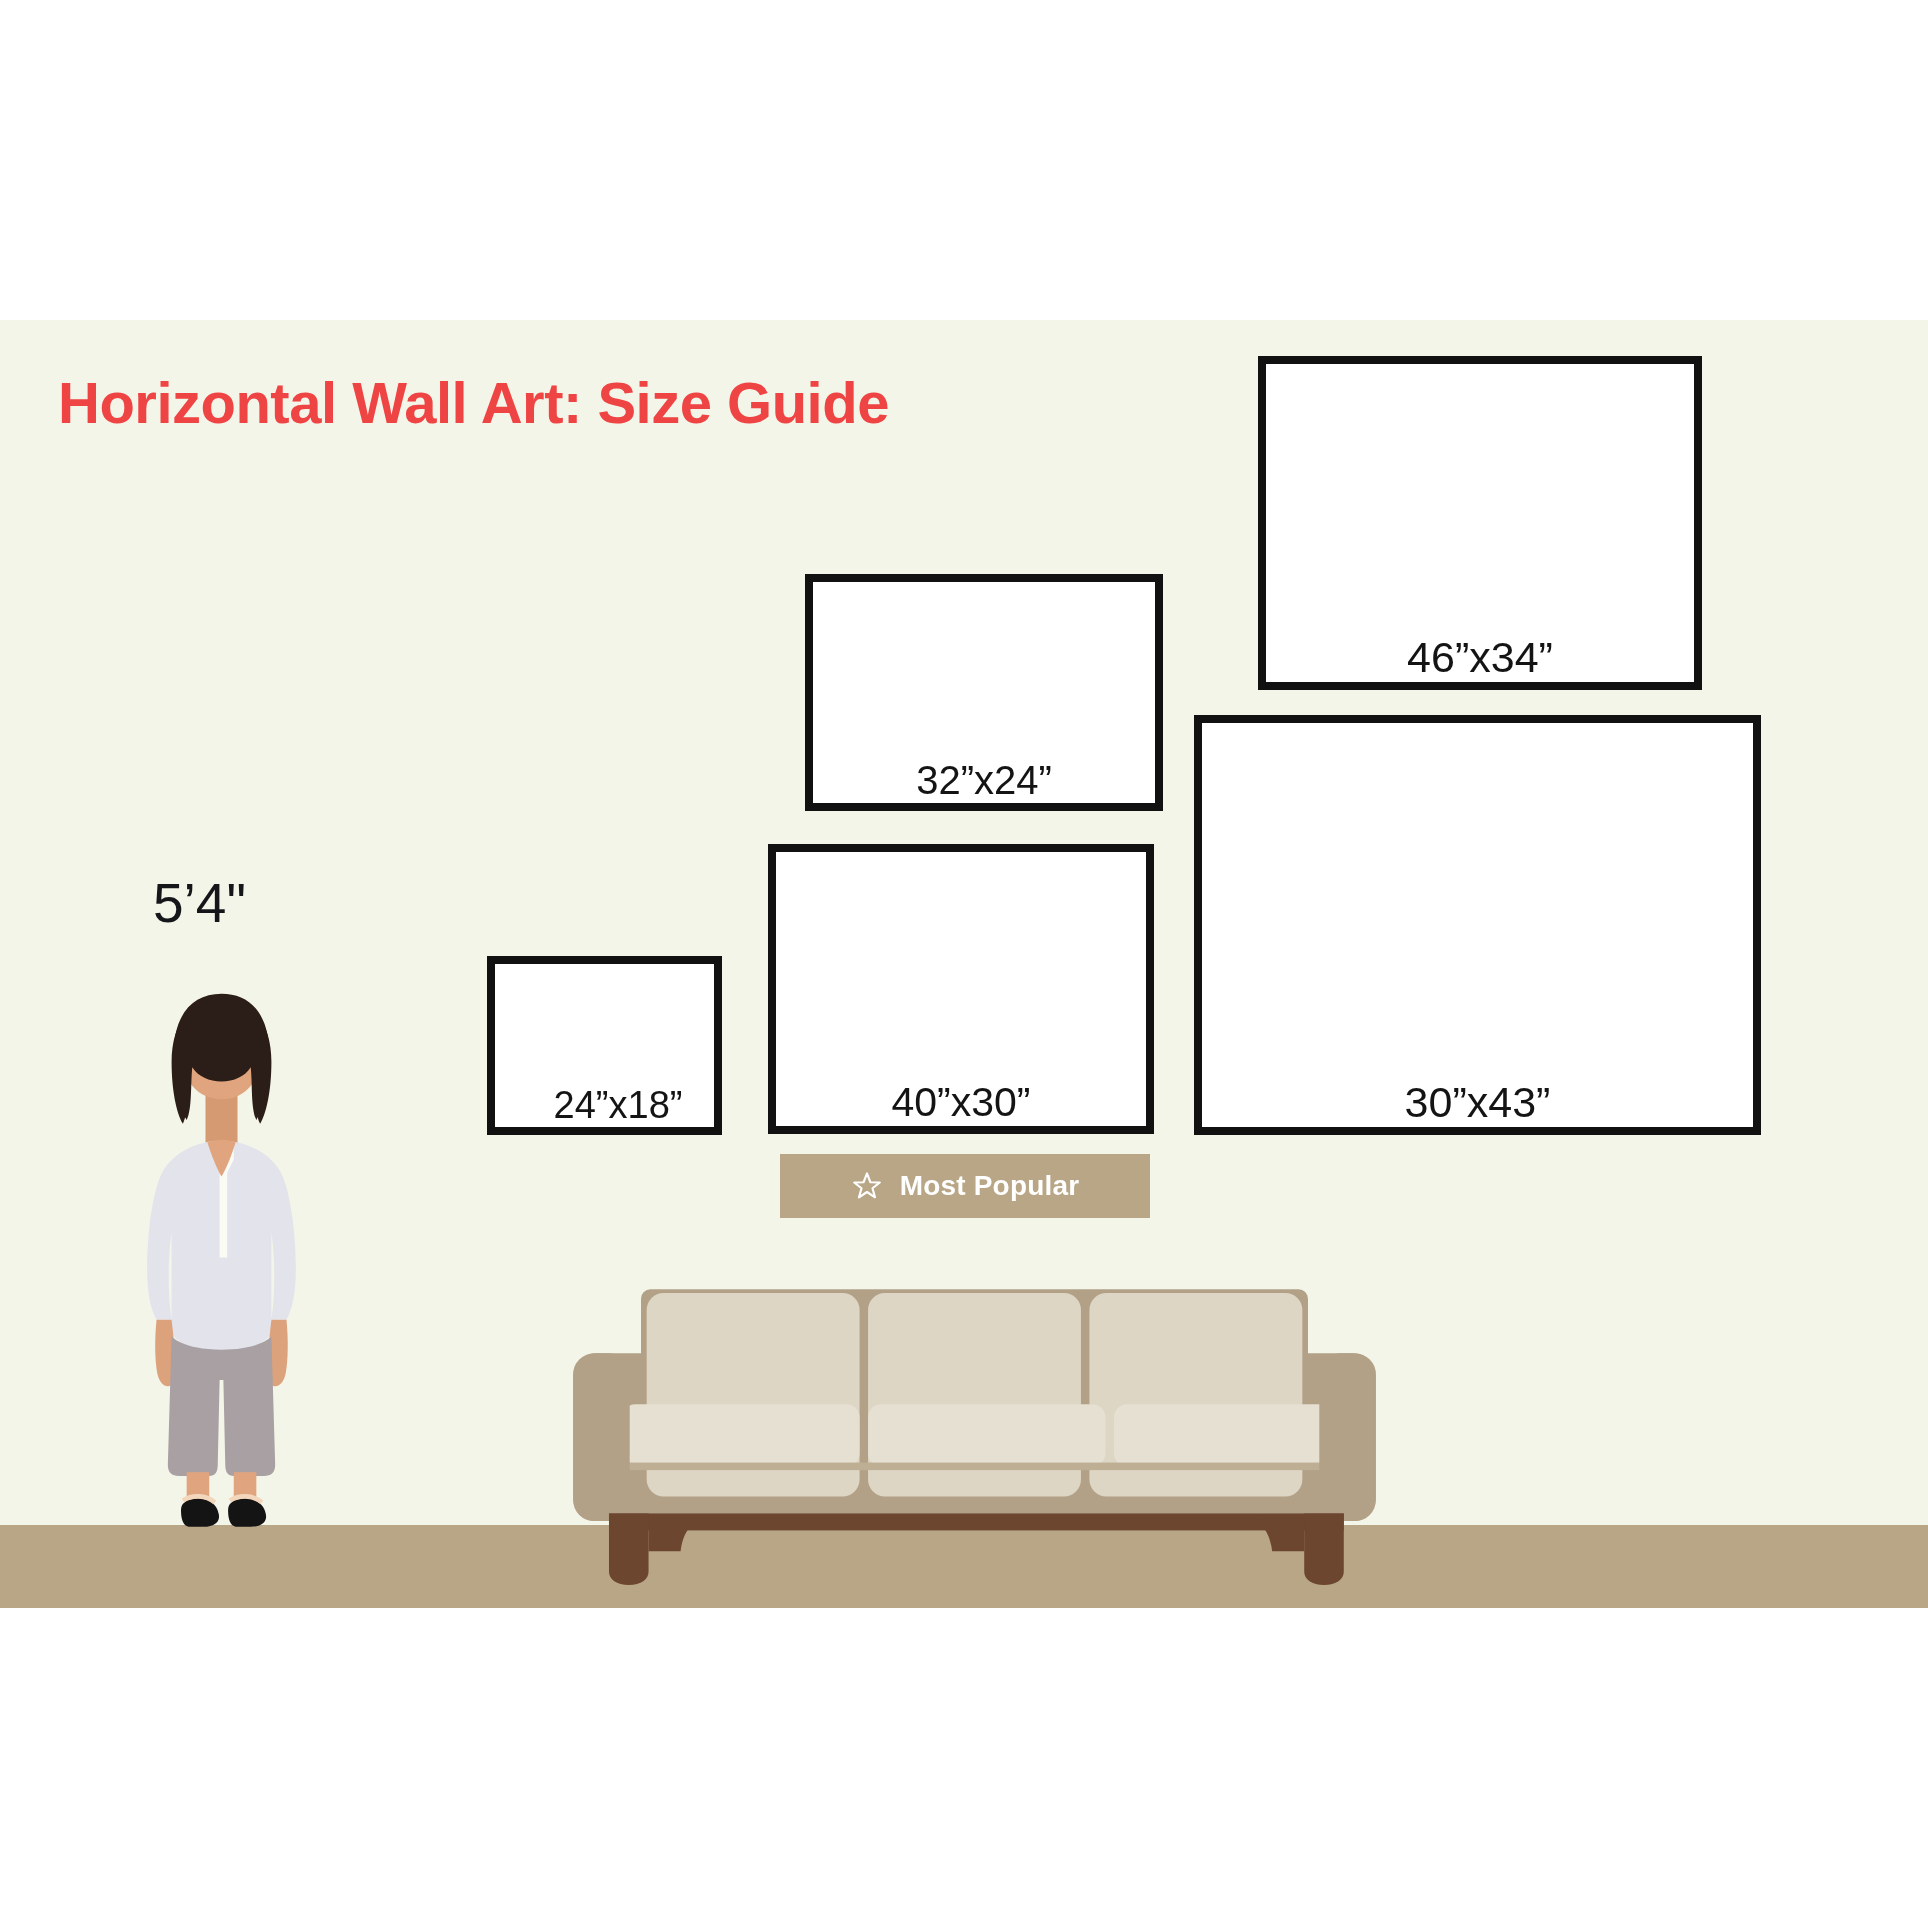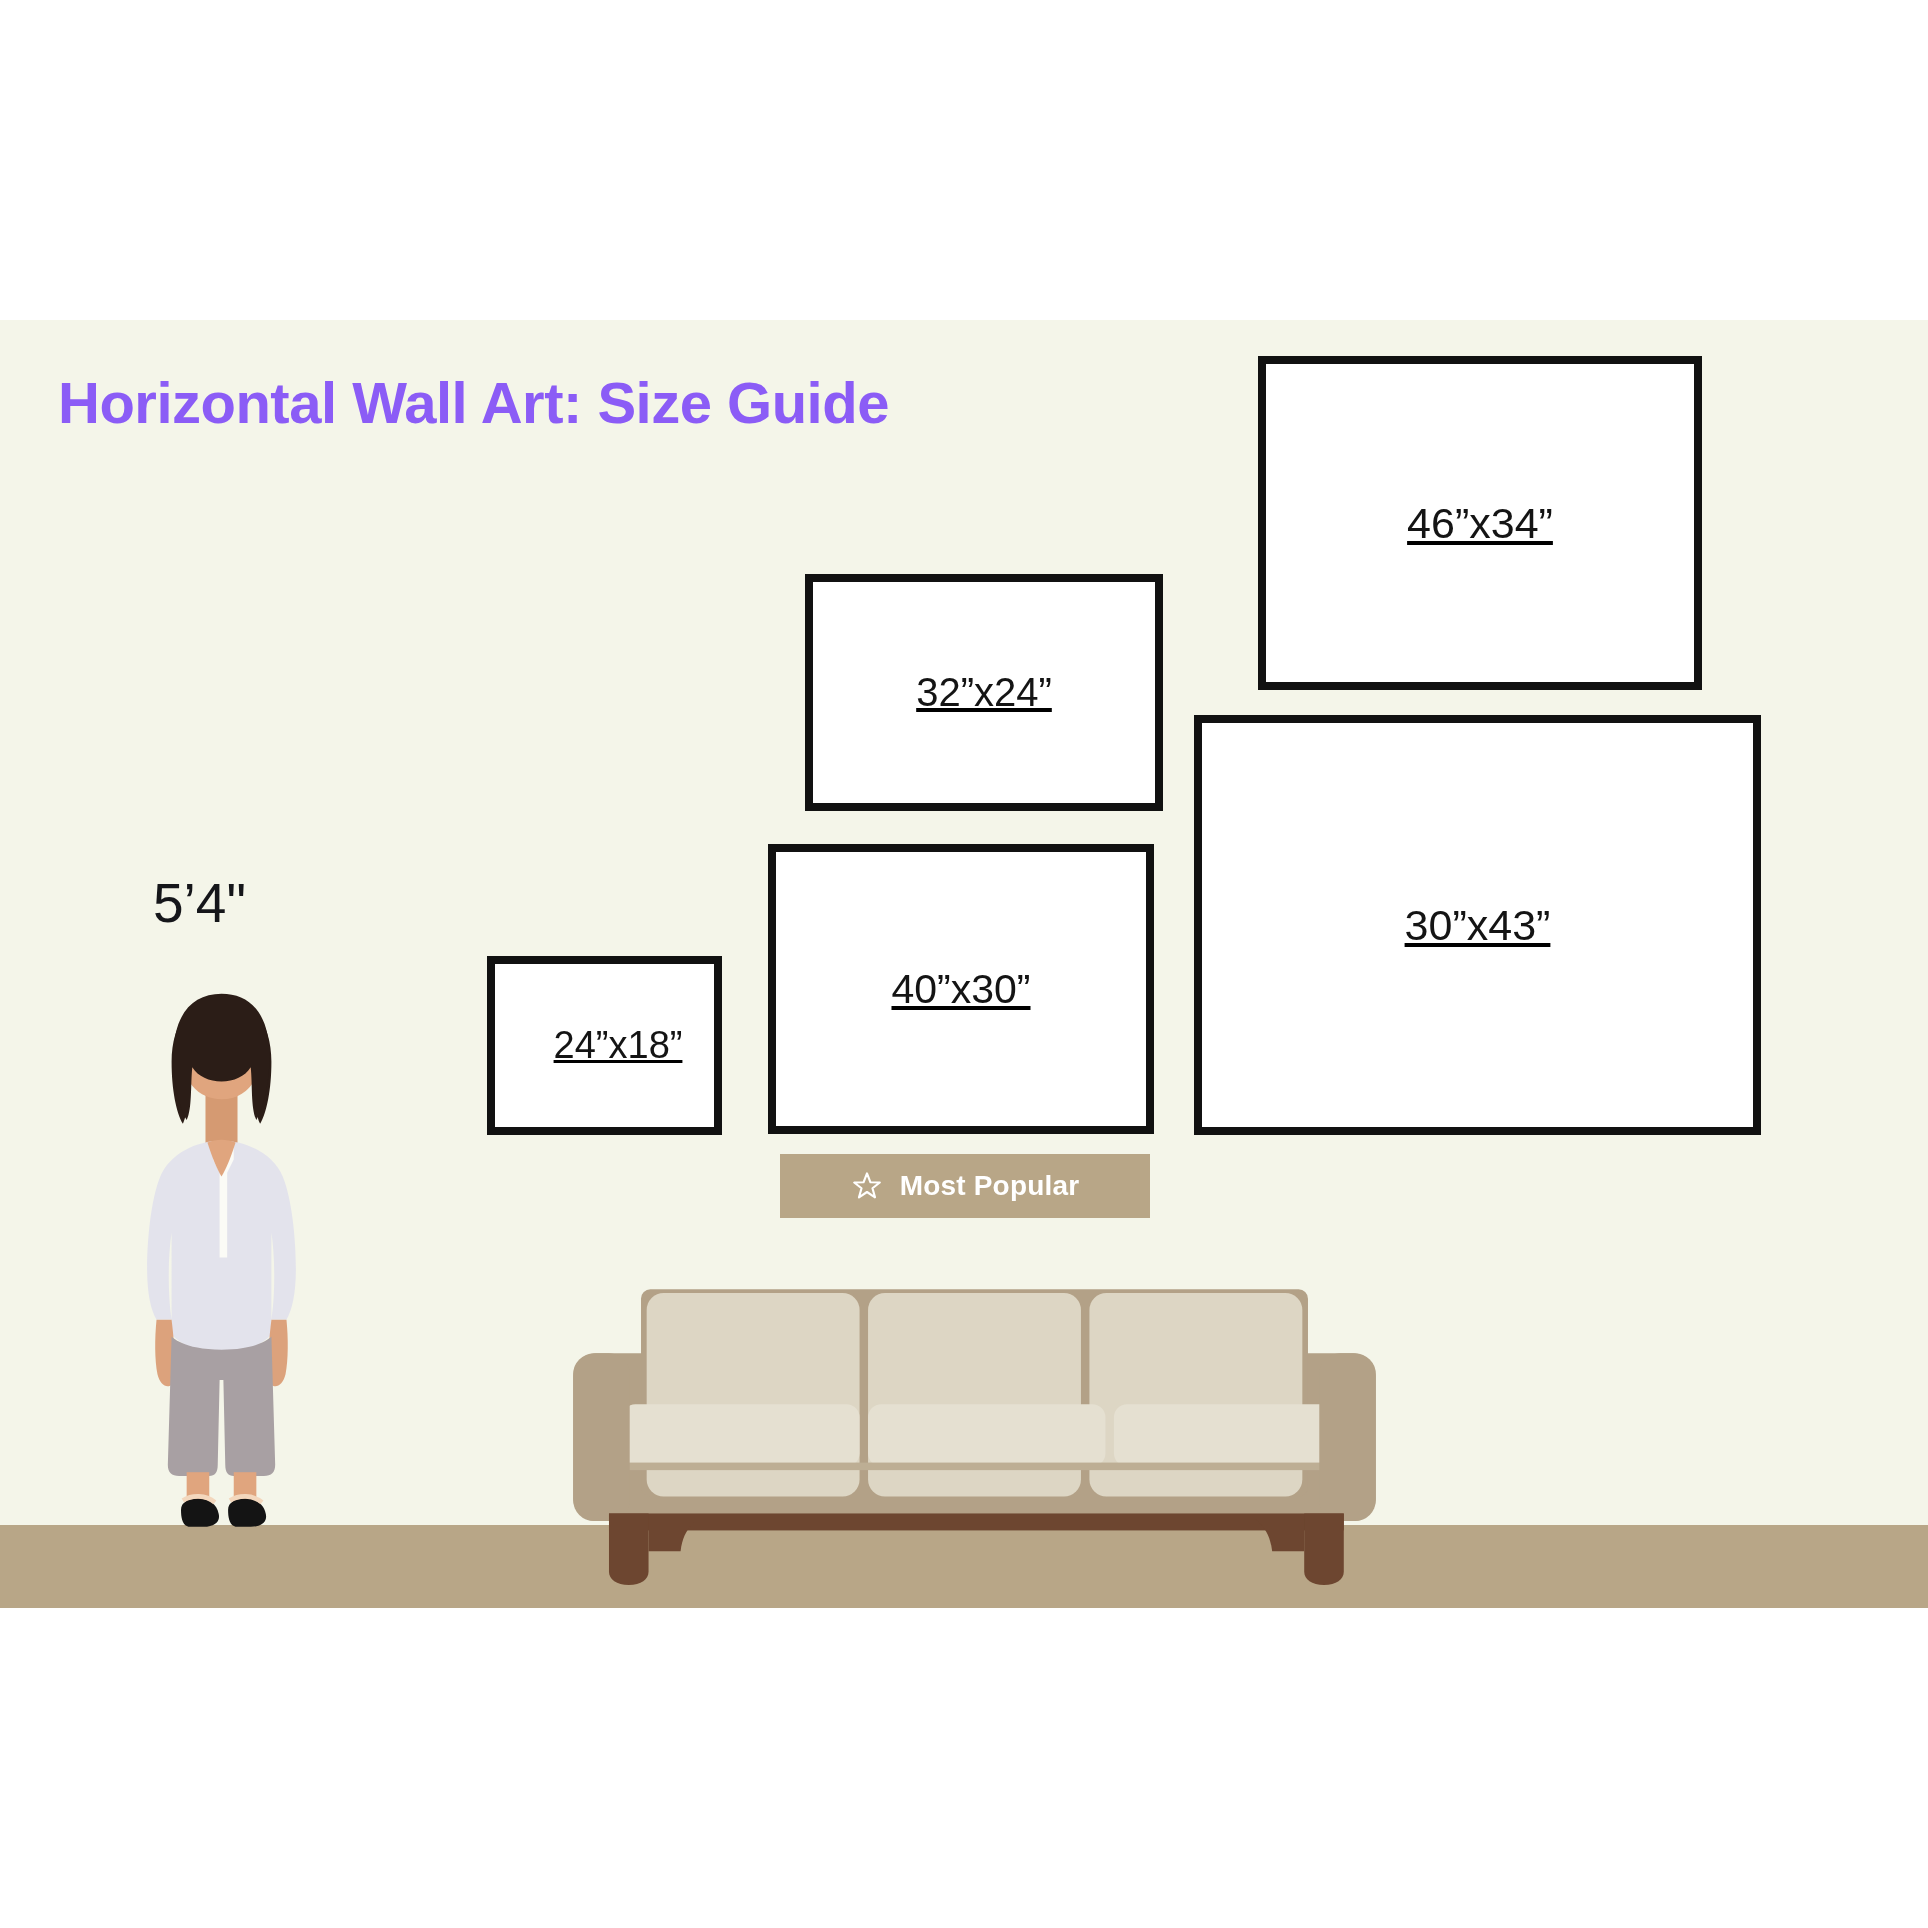--- a/index.html
+++ b/index.html
@@ -33,21 +33,21 @@
     width: 1928px; height: 83px;
     background: #b8a687;
   }
 
   
   .title {
     position: absolute;
     left: 58px; top: 369px;
     font-size: 58px;
     font-weight: 700;
-    color: #8b5cf6;
+    color: #ef4444;
     letter-spacing: -0.5px;
     white-space: nowrap;
   }
 
   
   .height-label {
     position: absolute;
     left: 153px; top: 871px;
     font-size: 55px;
     font-weight: 400;
@@ -55,23 +55,22 @@
     white-space: nowrap;
   }
 
   
   .frame {
     position: absolute;
     background: #ffffff;
     border: 8.5px solid #111111;
     box-sizing: border-box;
     display: flex;
-    align-items: center;
+    align-items: flex-end;
     justify-content: center;
-    text-decoration: underline;
   }
   .frame .frame-label {
     font-size: 40px;
     color: #141414;
     white-space: nowrap;
     font-weight: 400;
   }
   #frame-24x18 { left: 487px;  top: 956px; width: 235px; height: 179px; padding-left: 27px; }
   #frame-32x24 { left: 805px;  top: 574px;  width: 358px; height: 237px; }
   #frame-40x30 { left: 768px;  top: 844px;  width: 386px; height: 290px; }

